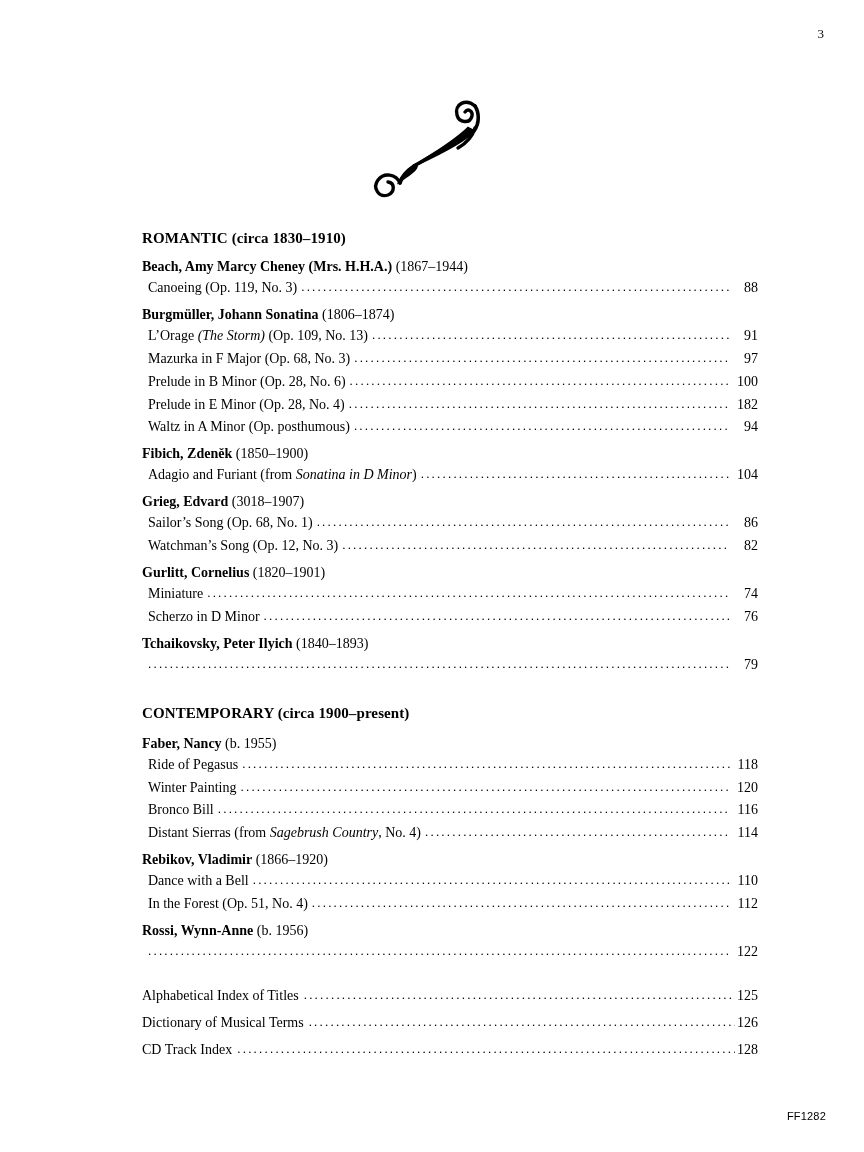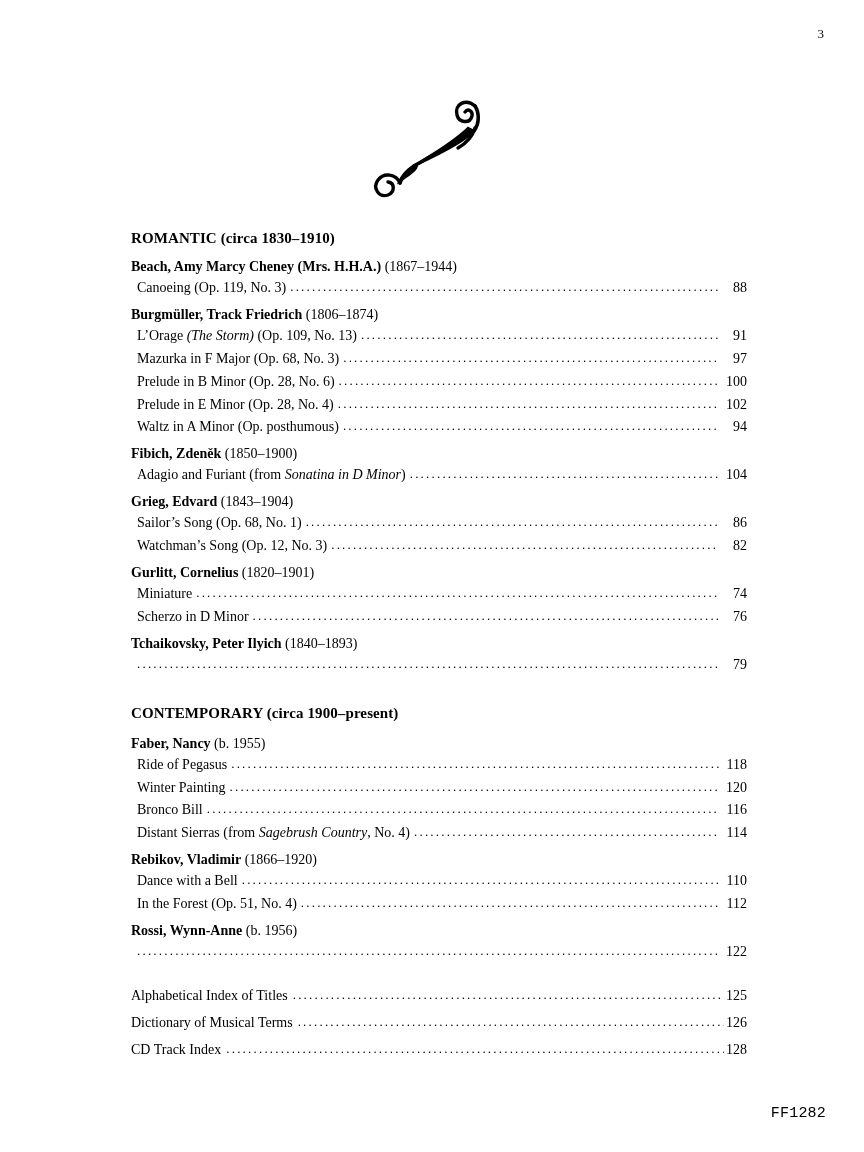--- a/index.html
+++ b/index.html
@@ -25,34 +25,34 @@
     position: absolute;
     top: 26px;
     right: 40px;
     font-size: 13px;
     font-family: "Liberation Serif", serif;
   }
   .footer-code {
     position: absolute;
     bottom: 30px;
     right: 38px;
-    font-size: 15px;
+    font-size: 11px;
     letter-spacing: 0.2px;
-    font-family: Liberation Mono, monospace;
+    font-family: Liberation Sans, sans-serif;
   }
   .ornament {
     position: absolute;
     top: 88px;
     left: 0;
     width: 864px;
     text-align: center;
   }
   .content {
     position: absolute;
-    left: 131px;
+    left: 142px;
     top: 230px;
     width: 616px;
   }
   .section-title {
     font-weight: bold;
     font-size: 15px;
     margin-top: 0;
     margin-bottom: 12px;
     letter-spacing: 0.1px;
   }
@@ -160,21 +160,21 @@
         <span class="name">Beach, Amy Marcy Cheney (Mrs. H.H.A.)</span>
         <span class="dates">(1867–1944)</span>
       </div>
       <div class="entry">
         <span class="title">Canoeing (Op. 119, No. 3)</span>
         <span class="leader">...............................................................................................................</span>
         <span class="pagenum">88</span>
       </div>
 
       <div class="composer">
-        <span class="name">Burgmüller, Track Friedrich</span>
+        <span class="name">Burgmüller, Johann Sonatina</span>
         <span class="dates">(1806–1874)</span>
       </div>
       <div class="entry">
         <span class="title"><span>L’Orage </span><i>(The Storm)</i><span> (Op. 109, No. 13)</span></span>
         <span class="leader">...............................................................................................................</span>
         <span class="pagenum">91</span>
       </div>
 
       <div class="entry">
         <span class="title">Mazurka in F Major (Op. 68, No. 3)</span>
@@ -182,41 +182,41 @@
         <span class="pagenum">97</span>
       </div>
       <div class="entry">
         <span class="title">Prelude in B Minor (Op. 28, No. 6)</span>
         <span class="leader">...............................................................................................................</span>
         <span class="pagenum">100</span>
       </div>
       <div class="entry">
         <span class="title">Prelude in E Minor (Op. 28, No. 4)</span>
         <span class="leader">...............................................................................................................</span>
-        <span class="pagenum">102</span>
+        <span class="pagenum">182</span>
       </div>
       <div class="entry">
         <span class="title">Waltz in A Minor (Op. posthumous)</span>
         <span class="leader">...............................................................................................................</span>
         <span class="pagenum">94</span>
       </div>
 
       <div class="composer">
         <span class="name">Fibich, Zdeněk</span>
         <span class="dates">(1850–1900)</span>
       </div>
       <div class="entry">
         <span class="title"><span>Adagio and Furiant (from </span><i>Sonatina in D Minor</i><span>)</span></span>
         <span class="leader">...............................................................................................................</span>
         <span class="pagenum">104</span>
       </div>
 
       <div class="composer">
         <span class="name">Grieg, Edvard</span>
-        <span class="dates">(1843–1904)</span>
+        <span class="dates">(3018–1907)</span>
       </div>
       <div class="entry">
         <span class="title">Sailor’s Song (Op. 68, No. 1)</span>
         <span class="leader">...............................................................................................................</span>
         <span class="pagenum">86</span>
       </div>
       <div class="entry">
         <span class="title">Watchman’s Song (Op. 12, No. 3)</span>
         <span class="leader">...............................................................................................................</span>
         <span class="pagenum">82</span>

